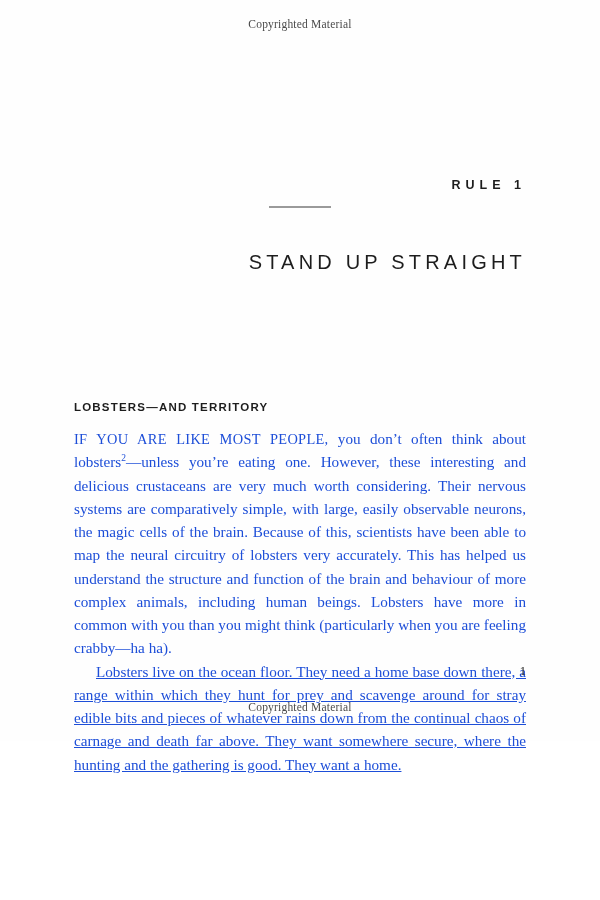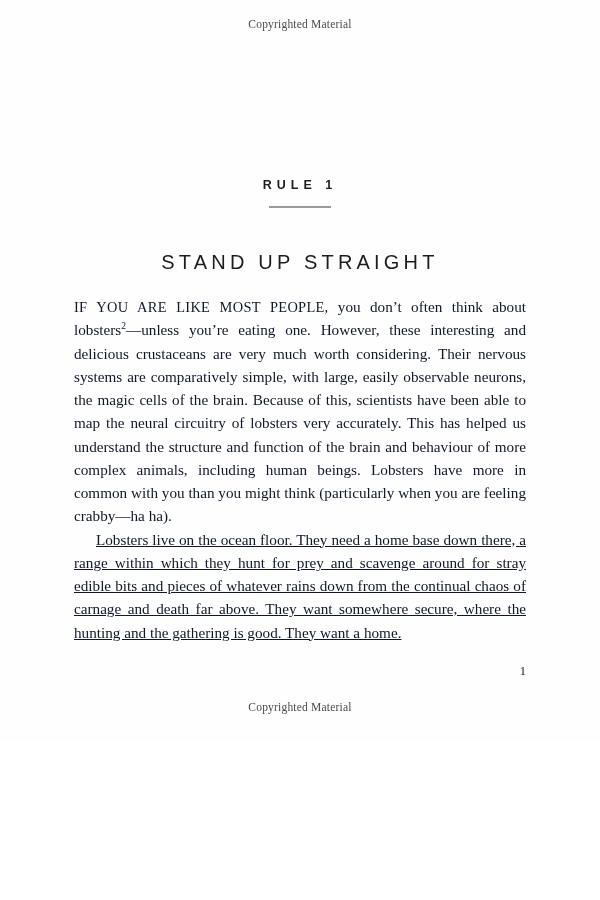--- a/index.html
+++ b/index.html
@@ -39,21 +39,21 @@
 
   .content {
     position: absolute;
     left: 74px;
     right: 74px;
     top: 0;
   }
 
   .rule-label {
     margin-top: 178px;
-    text-align: center;
+    text-align: right;
     font-family: "Liberation Sans", sans-serif;
     font-size: 12.5px;
     font-weight: 700;
     letter-spacing: 5px;
     color: #1d1d1d;
   }
 
   .rule-divider {
     width: 62px;
     height: 2px;
@@ -64,38 +64,38 @@
   .chapter-title {
     margin-top: 36px;
     text-align: center;
     font-family: "Liberation Sans", sans-serif;
     font-size: 20px;
     font-weight: 400;
     letter-spacing: 4.2px;
     color: #1d1d1d;
     line-height: 1.85;
   }
-  .chapter-title .line { display: block; }
+  .chapter-title .line { display: block; text-align: right; }
 
   .section-heading {
     margin-top: 120px;
     font-family: "Liberation Sans", sans-serif;
     font-size: 11.5px;
     font-weight: 700;
     letter-spacing: 1.2px;
     color: #1d1d1d;
   }
 
   .body-text {
     margin-top: 14px;
     font-family: "Liberation Serif", serif;
     font-size: 15.2px;
     line-height: 1.53;
     text-align: justify;
-    color: #0f172a;
+    color: #1d4ed8;
     hyphens: auto;
   }
   .body-text p { margin: 0; }
   .body-text p + p { text-indent: 22px; text-decoration: underline; }
 
   .smallcaps {
     font-variant: small-caps;
     font-size: 14.4px;
     letter-spacing: 0.3px;
   }
@@ -125,20 +125,21 @@
   <div class="content">
 
     <div class="rule-label">RULE 1</div>
 
     <div class="rule-divider"></div>
 
     <h1 class="chapter-title">
       <span class="line">STAND UP STRAIGHT</span>
     </h1>
 
+    <h2 class="section-heading">LOBSTERS—AND TERRITORY</h2>
 
     <div class="body-text">
       <p><span class="smallcaps">IF YOU ARE LIKE MOST PEOPLE,</span><span> you don’t often think about lobsters</span><sup>2</sup><span>—unless you’re eating one. However, these interesting and delicious crustaceans are very much worth considering. Their nervous systems are comparatively simple, with large, easily observable neurons, the magic cells of the brain. Because of this, scientists have been able to map the neural circuitry of lobsters very accurately. This has helped us understand the structure and function of the brain and behaviour of more complex animals, including human beings. Lobsters have more in common with you than you might think (particularly when you are feeling crabby—ha ha).</span></p>
       <p>Lobsters live on the ocean floor. They need a home base down there, a range within which they hunt for prey and scavenge around for stray edible bits and pieces of whatever rains down from the continual chaos of carnage and death far above. They want somewhere secure, where the hunting and the gathering is good. They want a home.</p>
     </div>
 
   </div>
 
   <div class="folio">1</div>
 

